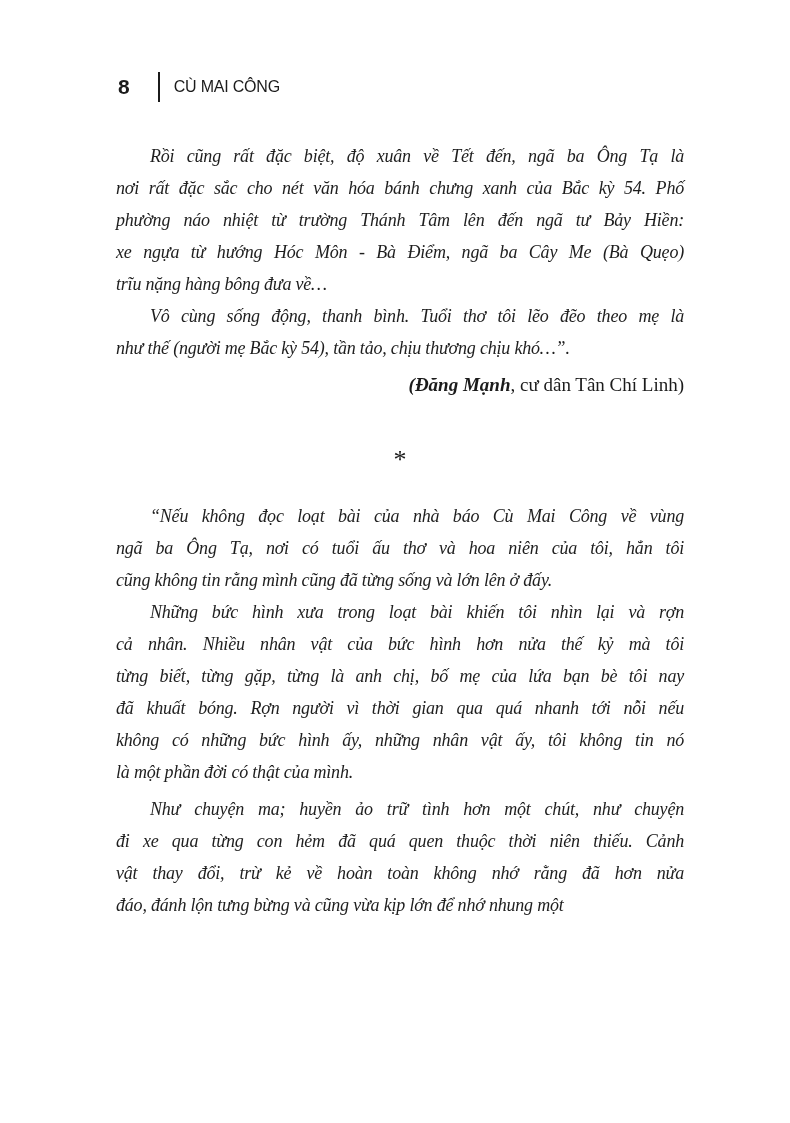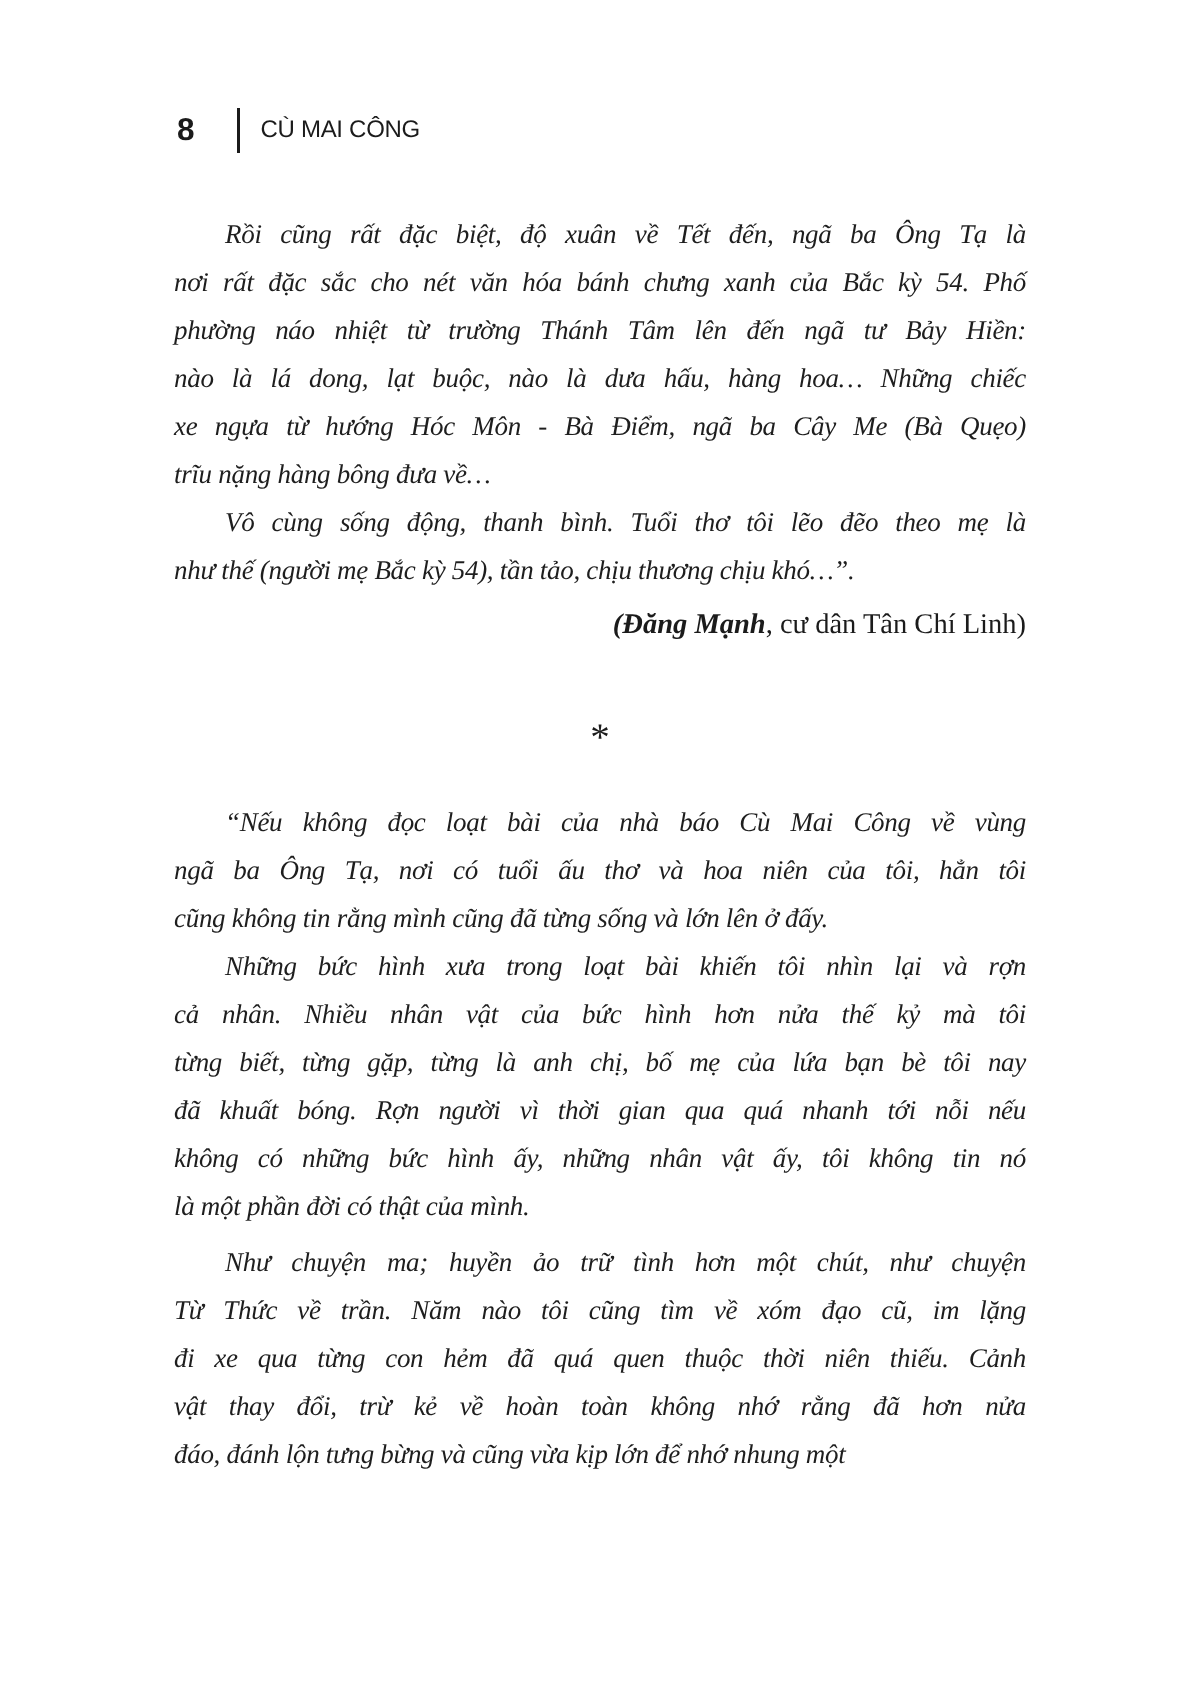--- a/index.html
+++ b/index.html
@@ -100,21 +100,20 @@
     <span class="page-number">8</span>
     <span class="header-divider"></span>
     <span class="running-title">CÙ MAI CÔNG</span>
   </div>
 
   <div class="body-col">
       <div class="para">
         <div class="line first">Rồi cũng rất đặc biệt, độ xuân về Tết đến, ngã ba Ông Tạ là</div>
         <div class="line">nơi rất đặc sắc cho nét văn hóa bánh chưng xanh của Bắc kỳ 54. Phố</div>
         <div class="line">phường náo nhiệt từ trường Thánh Tâm lên đến ngã tư Bảy Hiền:</div>
-        <div class="line">nào là lá dong, lạt buộc, nào là dưa hấu, hàng hoa… Những chiếc</div>
         <div class="line">xe ngựa từ hướng Hóc Môn - Bà Điểm, ngã ba Cây Me (Bà Quẹo)</div>
         <div class="line last">trĩu nặng hàng bông đưa về…</div>
       </div>
       <div class="para">
         <div class="line first">Vô cùng sống động, thanh bình. Tuổi thơ tôi lẽo đẽo theo mẹ là</div>
         <div class="line last">như thế (người mẹ Bắc kỳ 54), tần tảo, chịu thương chịu khó…”.</div>
       </div>
       <div class="attribution"><span class="attr-bold">(Đăng Mạnh</span><span>, cư dân Tân Chí Linh)</span></div>
       <div class="separator">*</div>
       <div class="para">
@@ -125,20 +124,19 @@
       <div class="para">
         <div class="line first">Những bức hình xưa trong loạt bài khiến tôi nhìn lại và rợn</div>
         <div class="line">cả nhân. Nhiều nhân vật của bức hình hơn nửa thế kỷ mà tôi</div>
         <div class="line">từng biết, từng gặp, từng là anh chị, bố mẹ của lứa bạn bè tôi nay</div>
         <div class="line">đã khuất bóng. Rợn người vì thời gian qua quá nhanh tới nỗi nếu</div>
         <div class="line">không có những bức hình ấy, những nhân vật ấy, tôi không tin nó</div>
         <div class="line last">là một phần đời có thật của mình.</div>
       </div>
       <div class="para">
         <div class="line first">Như chuyện ma; huyền ảo trữ tình hơn một chút, như chuyện</div>
-        <div class="line">Từ Thức về trần. Năm nào tôi cũng tìm về xóm đạo cũ, im lặng</div>
         <div class="line">đi xe qua từng con hẻm đã quá quen thuộc thời niên thiếu. Cảnh</div>
         <div class="line">vật thay đổi, trừ kẻ về hoàn toàn không nhớ rằng đã hơn nửa</div>
         <div class="line last">đáo, đánh lộn tưng bừng và cũng vừa kịp lớn để nhớ nhung một</div>
       </div>
     </div>
 
 </div>
 
 </body></html>

